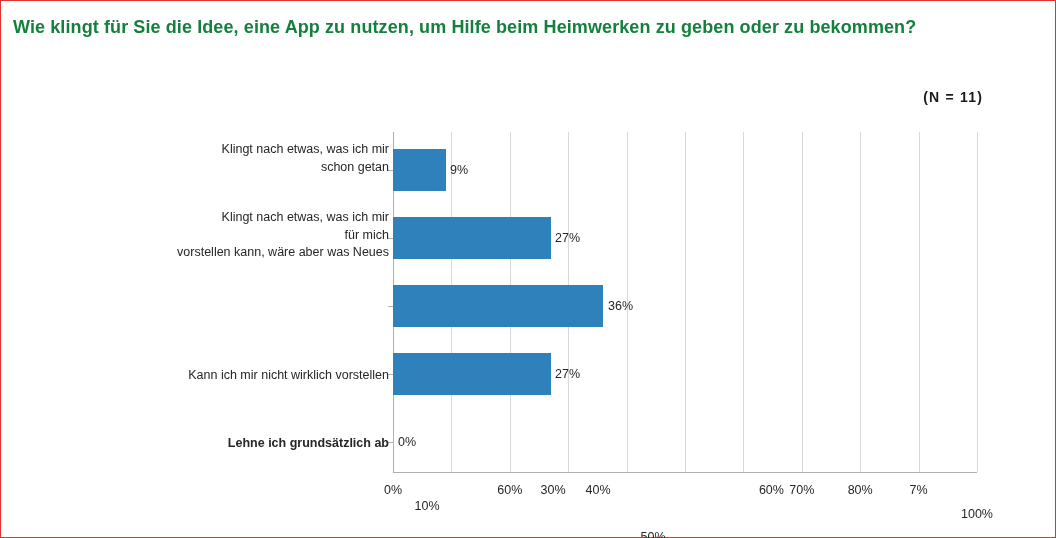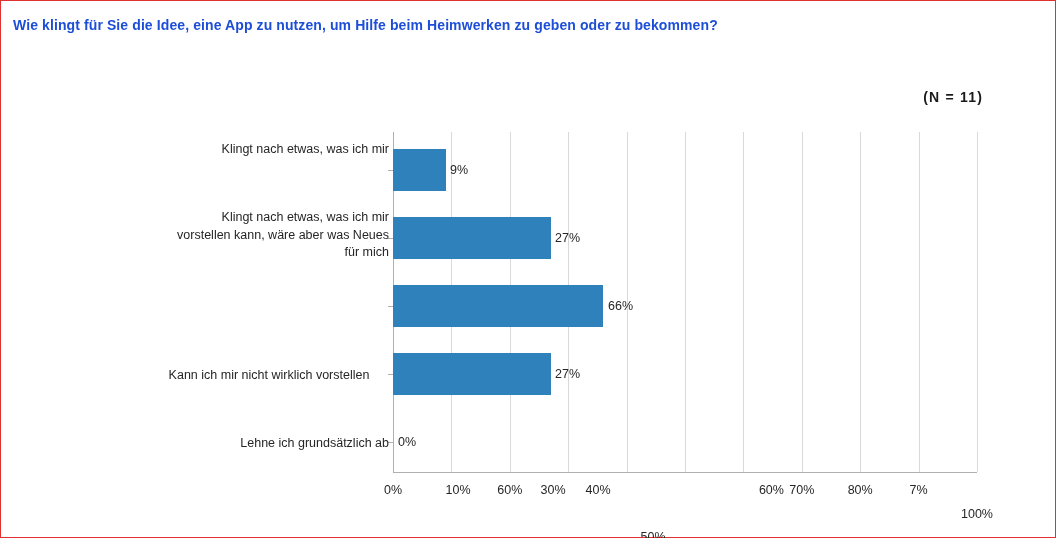--- a/index.html
+++ b/index.html
@@ -18,23 +18,23 @@
     width: 1056px;
     height: 538px;
     box-sizing: border-box;
     border: 1px solid #e03030;
     background: #ffffff;
   }
   #chart-title {
     position: absolute;
     left: 12px;
     top: 16px;
-    font-size: 14px;
+    font-size: 18px;
     font-weight: bold;
-    color: #1d4ed8;
+    color: #15803d;
     letter-spacing: 0.1px;
     white-space: nowrap;
   }
   #sample-size {
     position: absolute;
     right: 72px;
     top: 88px;
     font-size: 14px;
     font-weight: bold;
     color: #1a1a1a;
@@ -122,54 +122,55 @@
     <div class="gridline" style="left:584px;"></div>
 
     <div class="bar" style="left:0px; top:17px; width:52.6px;"></div>
     <div class="bar" style="left:0px; top:85px; width:157.7px;"></div>
     <div class="bar" style="left:0px; top:153px; width:210.2px;"></div>
     <div class="bar" style="left:0px; top:221px; width:157.7px;"></div>
     <div class="bar" style="left:0px; top:289px; width:0px;"></div>
 
     <div class="bar-value" style="left:57px; top:31px;">9%</div>
     <div class="bar-value" style="left:162px; top:99px;">27%</div>
-    <div class="bar-value" style="left:215px; top:167px;">66%</div>
+    <div class="bar-value" style="left:215px; top:167px;">36%</div>
     <div class="bar-value" style="left:162px; top:235px;">27%</div>
     <div class="bar-value" style="left:5px;  top:303px;">0%</div>
 
     <div class="tick-stub" style="left:-5px; top:38px;"></div>
     <div class="tick-stub" style="left:-5px; top:106px;"></div>
     <div class="tick-stub" style="left:-5px; top:174px;"></div>
     <div class="tick-stub" style="left:-5px; top:242px;"></div>
     <div class="tick-stub" style="left:-5px; top:310px;"></div>
   </div>
 
   <div id="axis-bottom"></div>
 
   <div class="label-block" style="left:148px; top:140px;">
     <div>Klingt nach etwas, was ich mir</div>
+    <div>schon getan</div>
   </div>
 
   <div class="label-block" style="left:148px; top:208px;">
     <div>Klingt nach etwas, was ich mir</div>
+    <div>für mich</div>
     <div>vorstellen kann, wäre aber was Neues</div>
-    <div>für mich</div>
   </div>
 
 
-  <div class="label-block" style="left:148px; top:366px;text-align:center;">
+  <div class="label-block" style="left:148px; top:366px;">
     <div>Kann ich mir nicht wirklich vorstellen</div>
   </div>
 
-  <div class="label-block" style="left:148px; top:434px;">
+  <div class="label-block" style="left:148px; top:434px;font-weight:bold;">
     <div>Lehne ich grundsätzlich ab</div>
   </div>
 
   <div class="xtick" style="left:392px;">0%</div>
-  <div class="xtick" style="left:457px;">10%</div>
+  <div class="xtick" style="left:426px;margin-top:16px;">10%</div>
   <div class="xtick" style="left:508.8px;">60%</div>
   <div class="xtick" style="left:552px;">30%</div>
   <div class="xtick" style="left:597px;text-align:center;">40%</div>
   <div class="xtick" style="left:652px;margin-top:47px;">50%</div>
   <div class="xtick" style="left:742.4px;margin-left:28px;">60%</div>
   <div class="xtick" style="left:800.8px;">70%</div>
   <div class="xtick" style="left:859.2px;">80%</div>
   <div class="xtick" style="left:917.6px;">7%</div>
   <div class="xtick" style="left:976px;margin-top:24px;">100%</div>
 

